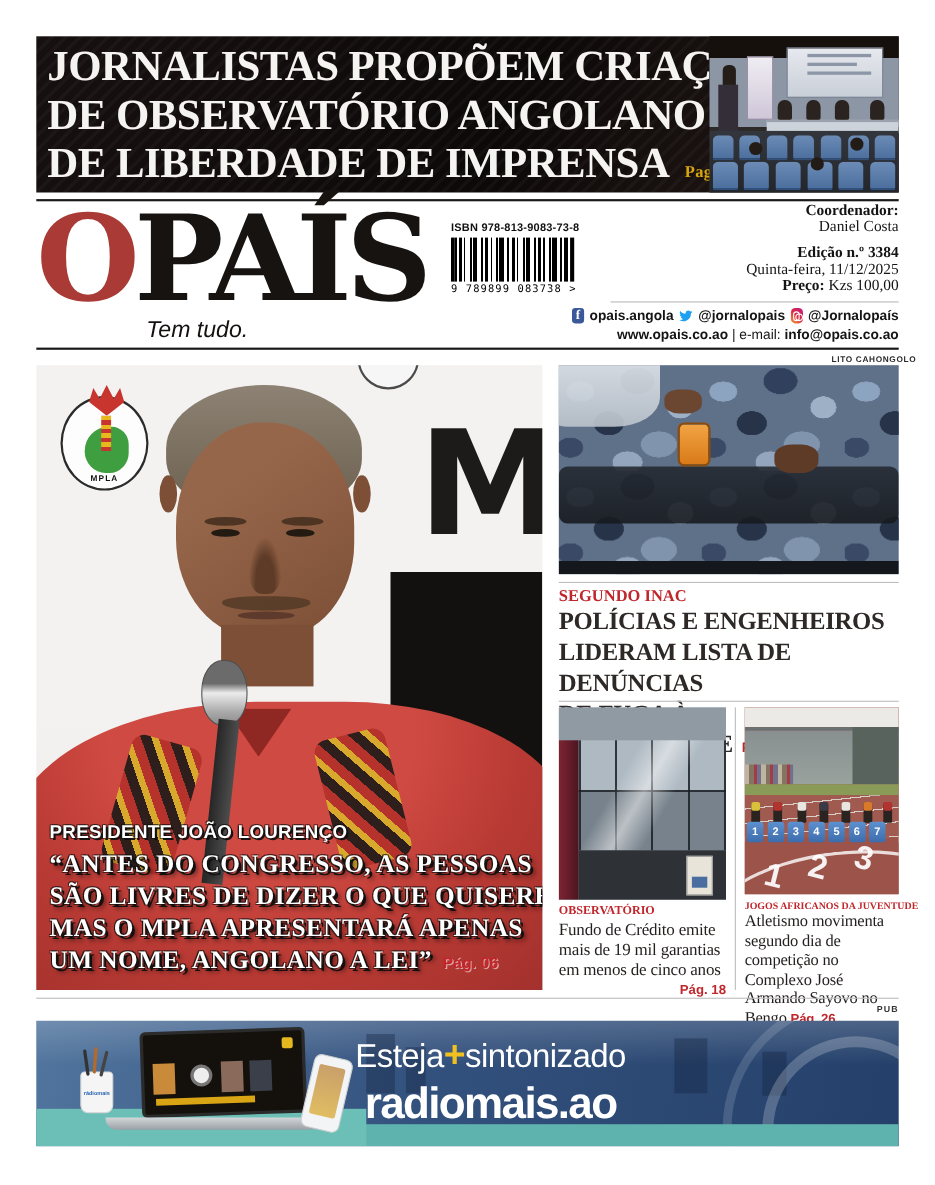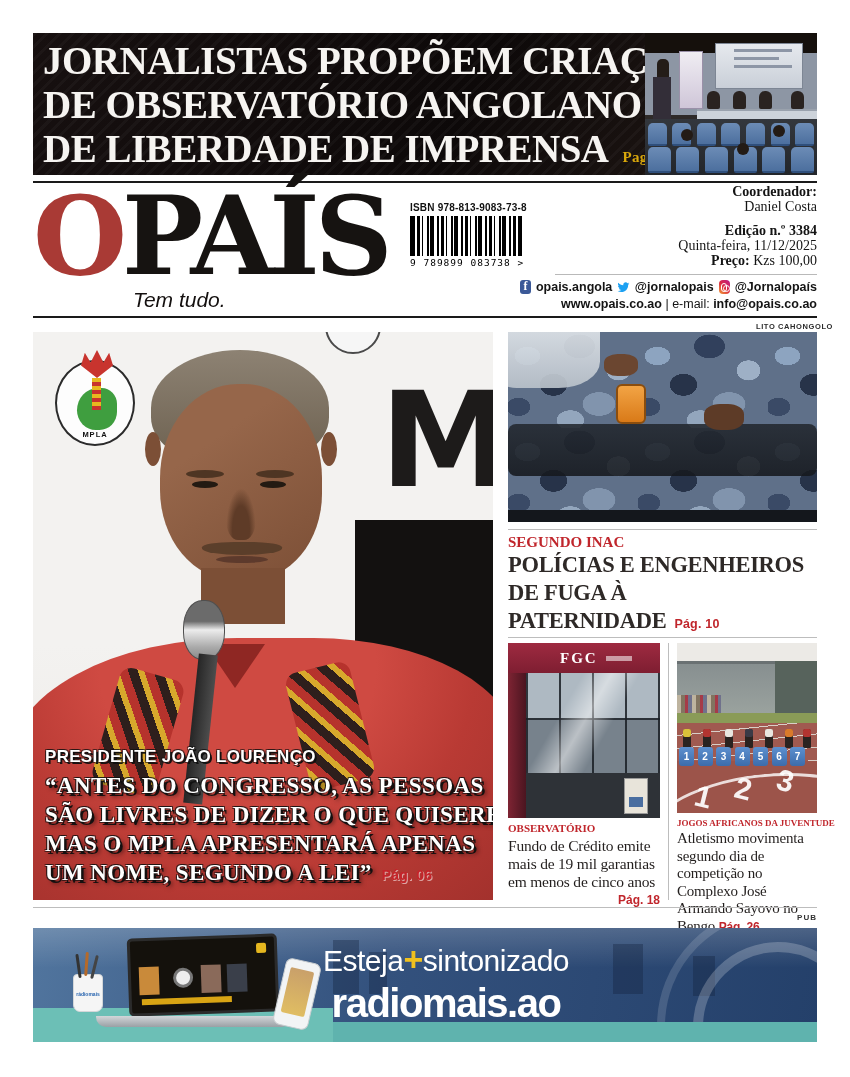--- a/index.html
+++ b/index.html
@@ -318,53 +318,50 @@
       <div class="scarf" style="left:288px;top:28px;transform:rotate(-14deg)"></div>
       <div class="scarf" style="left:96px;top:34px;transform:rotate(16deg)"></div>
     </div>
     <div class="mic-head"></div>
     <div class="mic-rod"></div>
     <div class="overlay">
       <div class="overlay-kicker">PRESIDENTE JOÃO LOURENÇO</div>
       <div class="overlay-line">“ANTES DO CONGRESSO, AS PESSOAS</div>
       <div class="overlay-line">SÃO LIVRES DE DIZER O QUE QUISEREM,</div>
       <div class="overlay-line">MAS O MPLA APRESENTARÁ APENAS</div>
-      <div class="overlay-line"><span>UM NOME, SEGUNDO A LEI”</span><span class="overlay-pageref">Pág. 06</span></div>
+      <div class="overlay-line"><span>UM NOME, ANGOLANO A LEI”</span><span class="overlay-pageref">Pág. 06</span></div>
     </div>
   </div>
 
   <div class="abs police-photo">
     <div class="pol-cab"></div>
     <div class="pol-band"></div>
     <div class="pol-flask"></div>
     <div class="pol-hand1"></div>
     <div class="pol-hand2"></div>
     <div class="pol-boot"></div>
   </div>
 
   <div class="thin-rule" style="left:508px;top:529px;width:309px;height:1px"></div>
   <div class="sec-kicker" style="left:508px;top:534px;font-size:15px">SEGUNDO INAC</div>
   <div class="sec-headline">
     <div>POLÍCIAS E ENGENHEIROS</div>
+    <div>LIDERAM LISTA DE DENÚNCIAS</div>
     <div><span>DE FUGA À PATERNIDADE</span><span class="pageref-red">Pág. 10</span></div>
   </div>
   <div class="thin-rule" style="left:508px;top:637px;width:309px;height:1px"></div>
 
   <div class="abs fgc-photo">
     <div class="fgc-glass"></div>
     <div class="fgc-lower">
       <div class="fgc-poster">
           <i></i>
         </div>
     </div>
     <div class="fgc-wall"></div>
-    <div class="fgc-sign">
-      <span class="fgc-sign-text">FGC</span>
-      <span class="fgc-sign-sub"></span>
-    </div>
   </div>
   <div class="sec-kicker" style="left:508px;top:822px;font-size:11px">OBSERVATÓRIO</div>
   <div class="small-head" style="left:508px;top:837px;width:155px">Fundo de Crédito emite mais de 19 mil garantias em menos de cinco anos</div>
   <div class="small-pageref" style="position:absolute;left:508px;top:893px;width:152px;text-align:right">Pág. 18</div>
 
   <div class="thin-rule" style="left:668px;top:643px;width:1px;height:257px"></div>
 
   <div class="abs ath-photo">
     <div class="ath-sky"></div>
     <div class="ath-bldg"></div>

